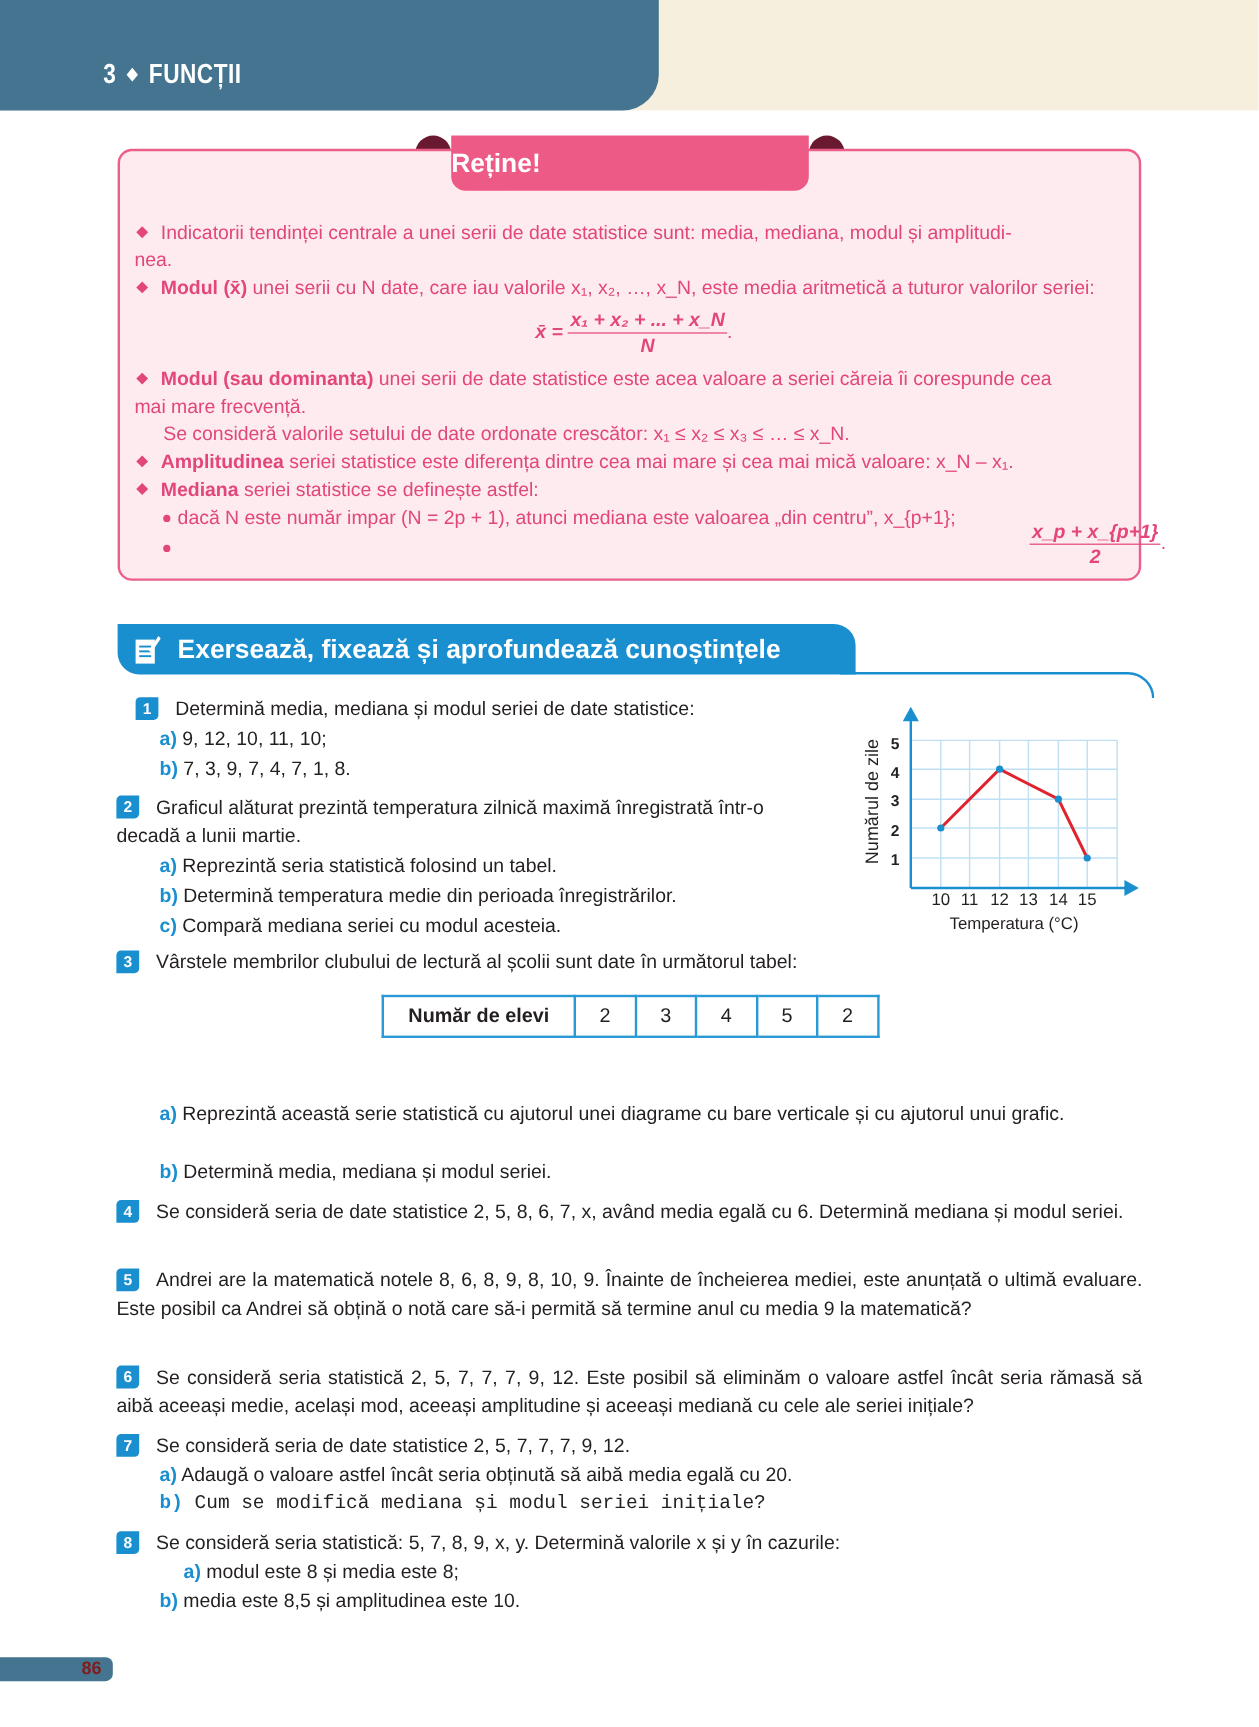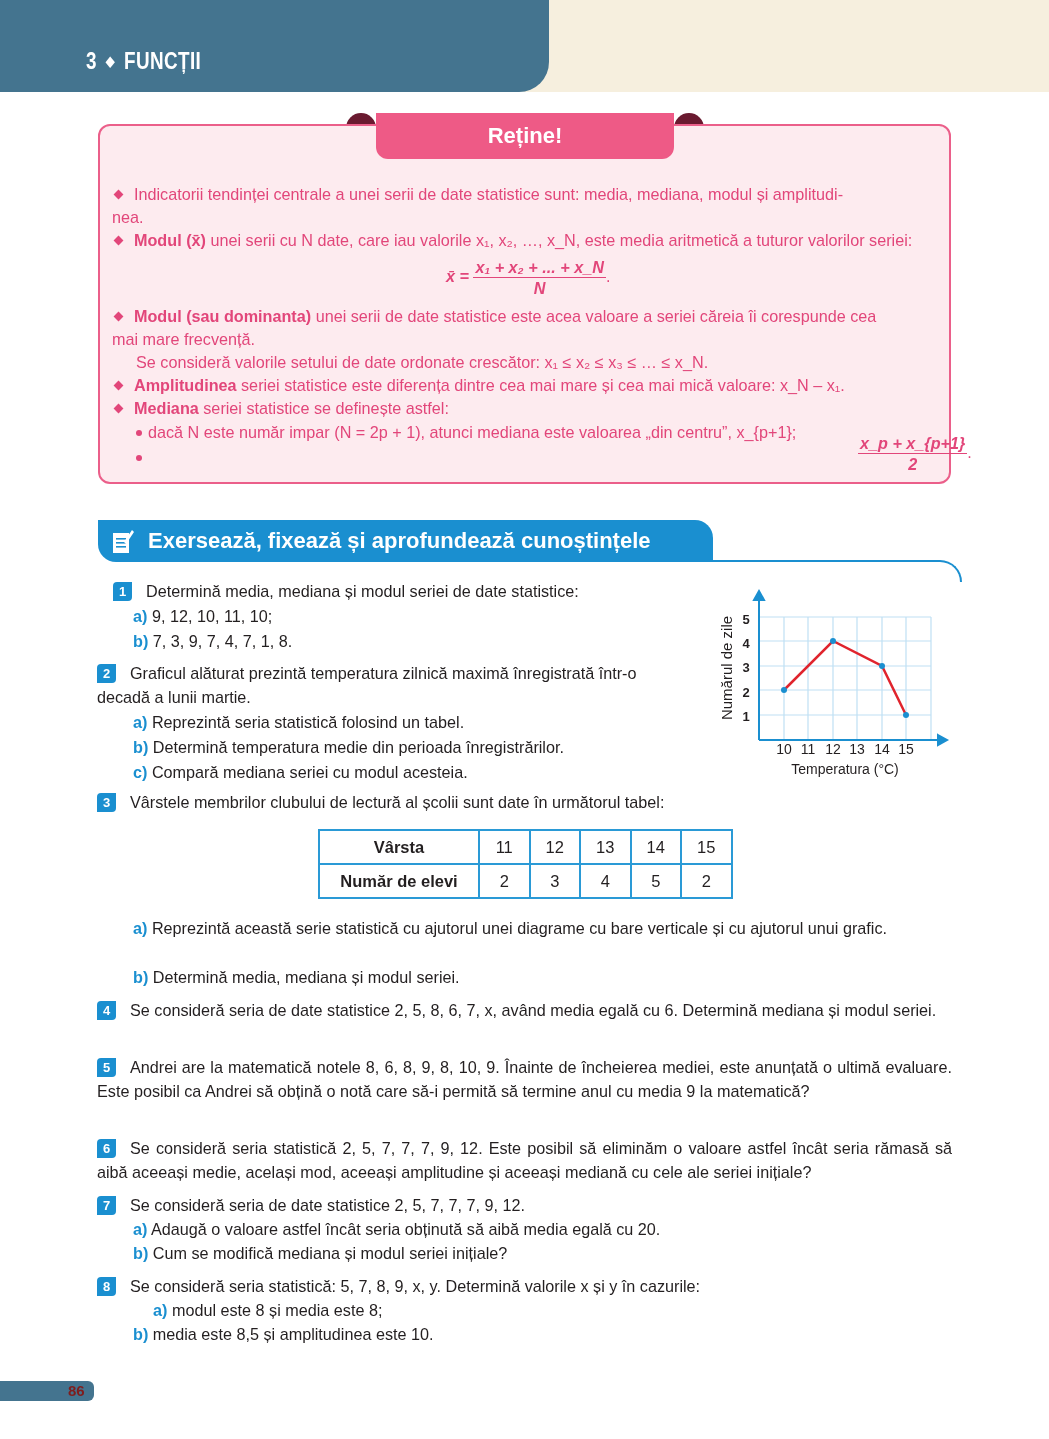--- a/index.html
+++ b/index.html
@@ -7,21 +7,21 @@
   body { position: relative; font-family: "Liberation Sans", "DejaVu Sans", sans-serif; color: #231f20; }
 
   
   .header-bg { position: absolute; left: 0; top: 0; width: 1049px; height: 92px; background: #f6efde; }
   .header-tab { position: absolute; left: 0; top: 0; width: 549px; height: 92px; background: #44748f; border-bottom-right-radius: 30px; }
   .header-title { position: absolute; left: 86px; top: 48px; color: #ffffff; font-weight: bold; font-size: 23px; letter-spacing: 0.5px; font-family: "Liberation Sans", sans-serif; transform: scaleX(0.82); transform-origin: left center; }
 
   
   .retine-box { position: absolute; left: 98px; top: 124px; width: 853px; height: 360px; background: #fdebef; border: 2.5px solid #eb5f8a; border-radius: 12px; }
   .retine-ear { position: absolute; top: 113px; width: 30px; height: 22px; background: #6a1a30; border-radius: 15px 15px 0 0; }
-  .retine-tab { position: absolute; left: 376px; top: 113px; width: 298px; height: 46px; background: #ee5a86; border-radius: 0 0 12px 12px; color: #fff; font-weight: bold; font-size: 22px; text-align: center; line-height: 46px; }
+  .retine-tab { position: absolute; left: 376px; top: 113px; width: 298px; height: 46px; background: #ee5a86; border-radius: 0 0 12px 12px; color: #fff; font-weight: bold; font-size: 22px; text-align: left; line-height: 46px; }
   .rt { position: absolute; left: 112px; font-size: 16.2px; color: #e2467a; line-height: 23px; white-space: nowrap; margin-top: 16px; }
   .rt b { font-weight: bold; }
   .rt i { font-style: italic; }
   .dia { display: inline-block; width: 7px; height: 7px; background: #e2467a; transform: rotate(45deg); margin: 0 12px 2px 3px; vertical-align: middle; }
   .dot { display: inline-block; width: 6px; height: 6px; background: #e2467a; border-radius: 50%; margin: 0 6px 2px 0; vertical-align: middle; }
   .frac { display: inline-block; vertical-align: middle; text-align: center; font-style: italic; font-weight: bold; }
   .frac .num { display: block; border-bottom: 1.5px solid #e2467a; padding: 0 2px; line-height: 20px; }
   .frac .den { display: block; line-height: 20px; }
 
   
@@ -145,28 +145,20 @@
     <text x="906" y="754">15</text>
     <text x="845" y="774">Temperatura (°C)</text>
     <text x="0" y="0" transform="translate(732,668) rotate(-90)" font-size="15">Numărul de zile</text>
   </g>
 </svg>
 
 <div class="txt" style="left:97px; top:790px;"><span class="num-badge">3</span><span>Vârstele membrilor clubului de lectură al școlii sunt date în următorul tabel:</span></div>
 
 <table class="data-table">
   <tbody>
-      <tr>
-    <td class="h">Vârsta</td>
-    <td class="v">11</td>
-    <td class="v">12</td>
-    <td class="v">13</td>
-    <td class="v">14</td>
-    <td class="v">15</td>
-  </tr>
   <tr>
     <td class="h">Număr de elevi</td>
     <td class="v">2</td>
     <td class="v">3</td>
     <td class="v">4</td>
     <td class="v">5</td>
     <td class="v">2</td>
   </tr>
 </tbody>
   </table>
@@ -175,20 +167,20 @@
 <div class="txt" style="left:133px; top:965px;"><span class="lbl">b)</span><span> Determină media, mediana și modul seriei.</span></div>
 
 <div class="txt wrap" style="left:97px; top:998px; width:855px;"><span class="num-badge">4</span><span>Se consideră seria de date statistice 2, 5, 8, 6, 7, x, având media egală cu 6. Determină mediana și modul seriei.</span></div>
 
 <div class="txt wrap" style="left:97px; top:1055px; width:855px;"><span class="num-badge">5</span><span>Andrei are la matematică notele 8, 6, 8, 9, 8, 10, 9. Înainte de încheierea mediei, este anunțată o ultimă evaluare. Este posibil ca Andrei să obțină o notă care să-i permită să termine anul cu media 9 la matematică?</span></div>
 
 <div class="txt wrap" style="left:97px; top:1136px; width:855px;"><span class="num-badge">6</span><span>Se consideră seria statistică 2, 5, 7, 7, 7, 9, 12. Este posibil să eliminăm o valoare astfel încât seria rămasă să aibă aceeași medie, același mod, aceeași amplitudine și aceeași mediană cu cele ale seriei inițiale?</span></div>
 
 <div class="txt" style="left:97px; top:1193px;"><span class="num-badge">7</span><span>Se consideră seria de date statistice 2, 5, 7, 7, 7, 9, 12.</span></div>
 <div class="txt" style="left:133px; top:1217px;"><span class="lbl">a)</span><span> Adaugă o valoare astfel încât seria obținută să aibă media egală cu 20.</span></div>
-<div class="txt" style="left:133px; top:1241px;"><span class="lbl">b)</span><span> Cum se modifică mediana și modul seriei inițiale?</span></div>
+<div class="txt" style="left:133px; top:1241px;font-family:Liberation Mono, monospace;"><span class="lbl">b)</span><span> Cum se modifică mediana și modul seriei inițiale?</span></div>
 
 <div class="txt" style="left:97px; top:1274px;"><span class="num-badge">8</span><span>Se consideră seria statistică: 5, 7, 8, 9, x, y. Determină valorile x și y în cazurile:</span></div>
 <div class="txt" style="left:133px; top:1298px;margin-left:20px;"><span class="lbl">a)</span><span> modul este 8 și media este 8;</span></div>
 <div class="txt" style="left:133px; top:1322px;"><span class="lbl">b)</span><span> media este 8,5 și amplitudinea este 10.</span></div>
 
 <div class="page-num-bar"></div>
 <div class="page-num">86</div>
 
 </body></html>

